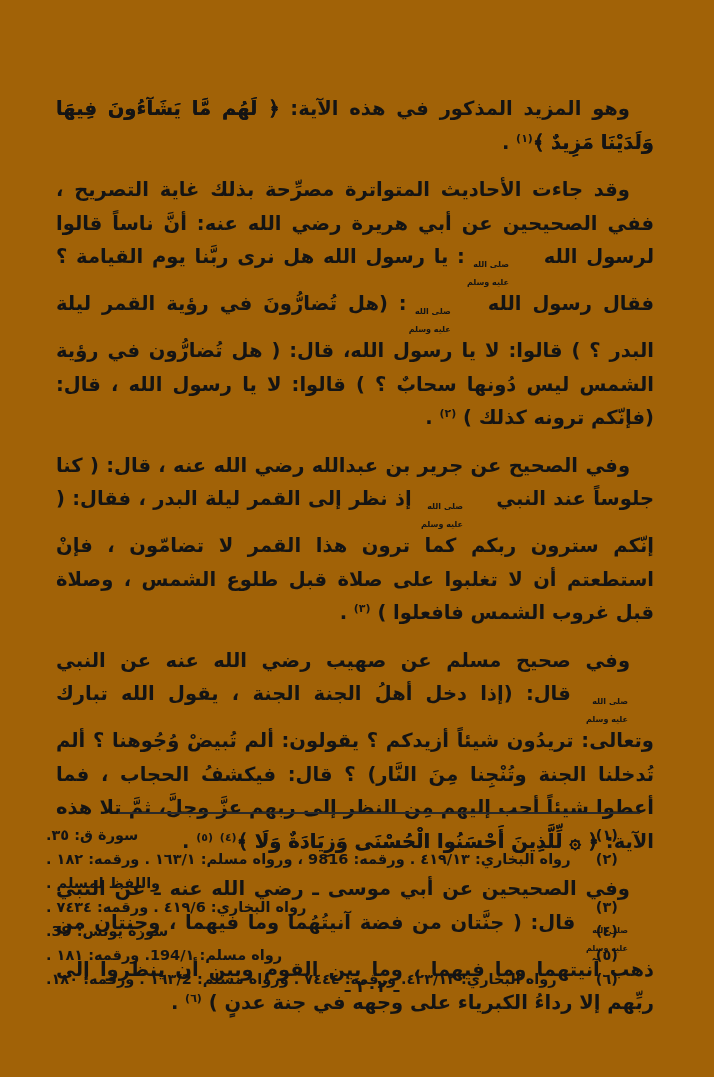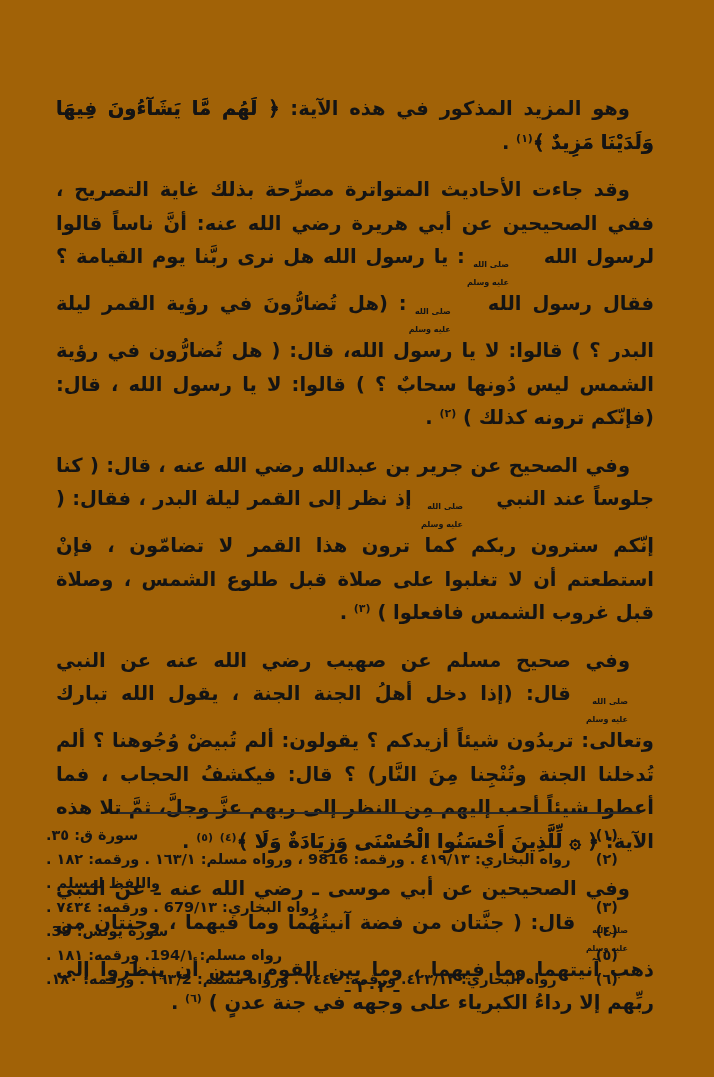--- a/index.html
+++ b/index.html
@@ -124,21 +124,21 @@
         <div class="fn">
           <span class="fn-num">(١)</span>
           <span class="fn-text">سورة ق: ٣٥.</span>
         </div>
         <div class="fn">
           <span class="fn-num">(٢)</span>
           <span class="fn-text">رواه البخاري: ٤١٩/١٣ . ورقمه: 9816 ، ورواه مسلم: ١٦٣/١ . ورقمه: ١٨٢ . واللفظ لمسلم .</span>
         </div>
         <div class="fn">
           <span class="fn-num">(٣)</span>
-          <span class="fn-text">رواه البخاري: 679/١٣ . ورقمه: ٧٤٣٤ .</span>
+          <span class="fn-text">رواه البخاري: ٤١٩/6 . ورقمه: ٧٤٣٤ .</span>
         </div>
         <div class="fn">
           <span class="fn-num">(٤)</span>
           <span class="fn-text">سورة يونس: 39.</span>
         </div>
         <div class="fn">
           <span class="fn-num">(٥)</span>
           <span class="fn-text">رواه مسلم: 194/١. ورقمه: ١٨١ .</span>
         </div>
         <div class="fn">

